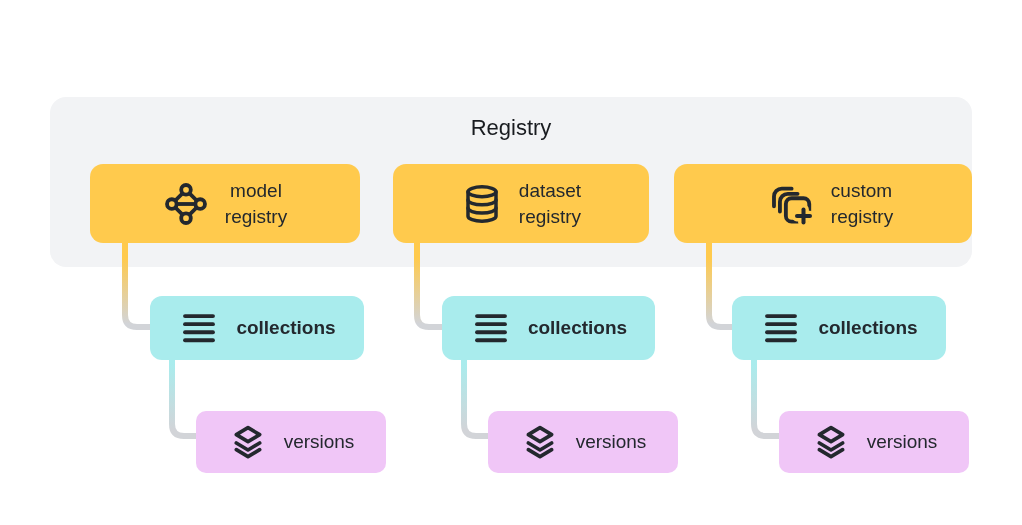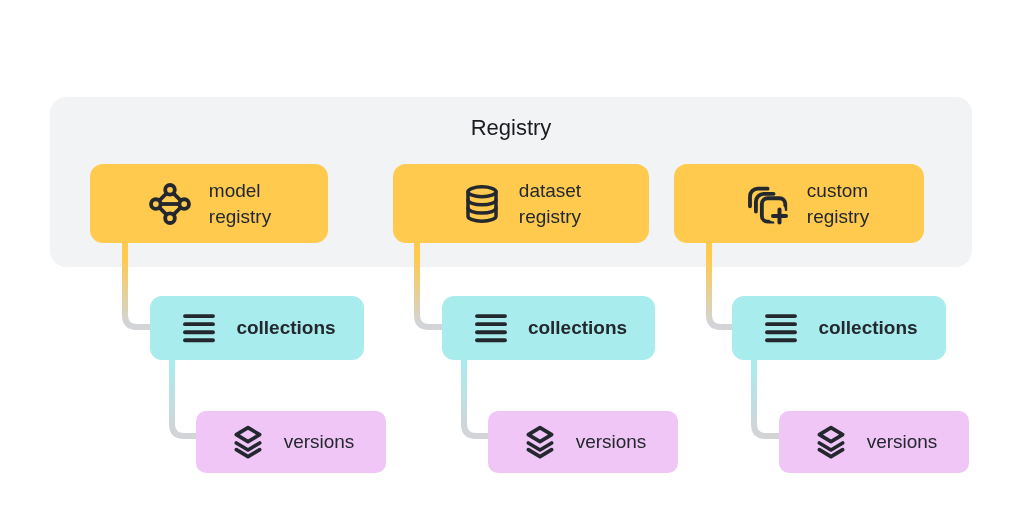--- a/index.html
+++ b/index.html
@@ -43,23 +43,23 @@
   .registry-node{
     top:164px; height:79px; background:var(--yellow); border-radius:13px;
   }
   .collections-node{
     top:296px; height:64px; background:var(--cyan); border-radius:12px;font-weight:bold;
   }
   .versions-node{
     top:411px; height:62px; background:var(--purple); border-radius:10px;justify-content:center;
   }
   
-  .reg-0{left:90px;  width:238px;}
+  .reg-0{left:90px;  width:270px;text-align:center;}
   .reg-1{left:393px; width:256px;}
-  .reg-2{left:674px; width:250px;padding-left:16px;}
+  .reg-2{left:674px; width:298px;padding-left:16px;}
   .col-0{left:150px; width:214px;}
   .col-1{left:442px; width:213px;}
   .col-2{left:732px; width:214px;}
   .ver-0{left:196px; width:190px;}
   .ver-1{left:488px; width:190px;}
   .ver-2{left:779px; width:190px;}
 </style>
 </head>
 <body>
 

